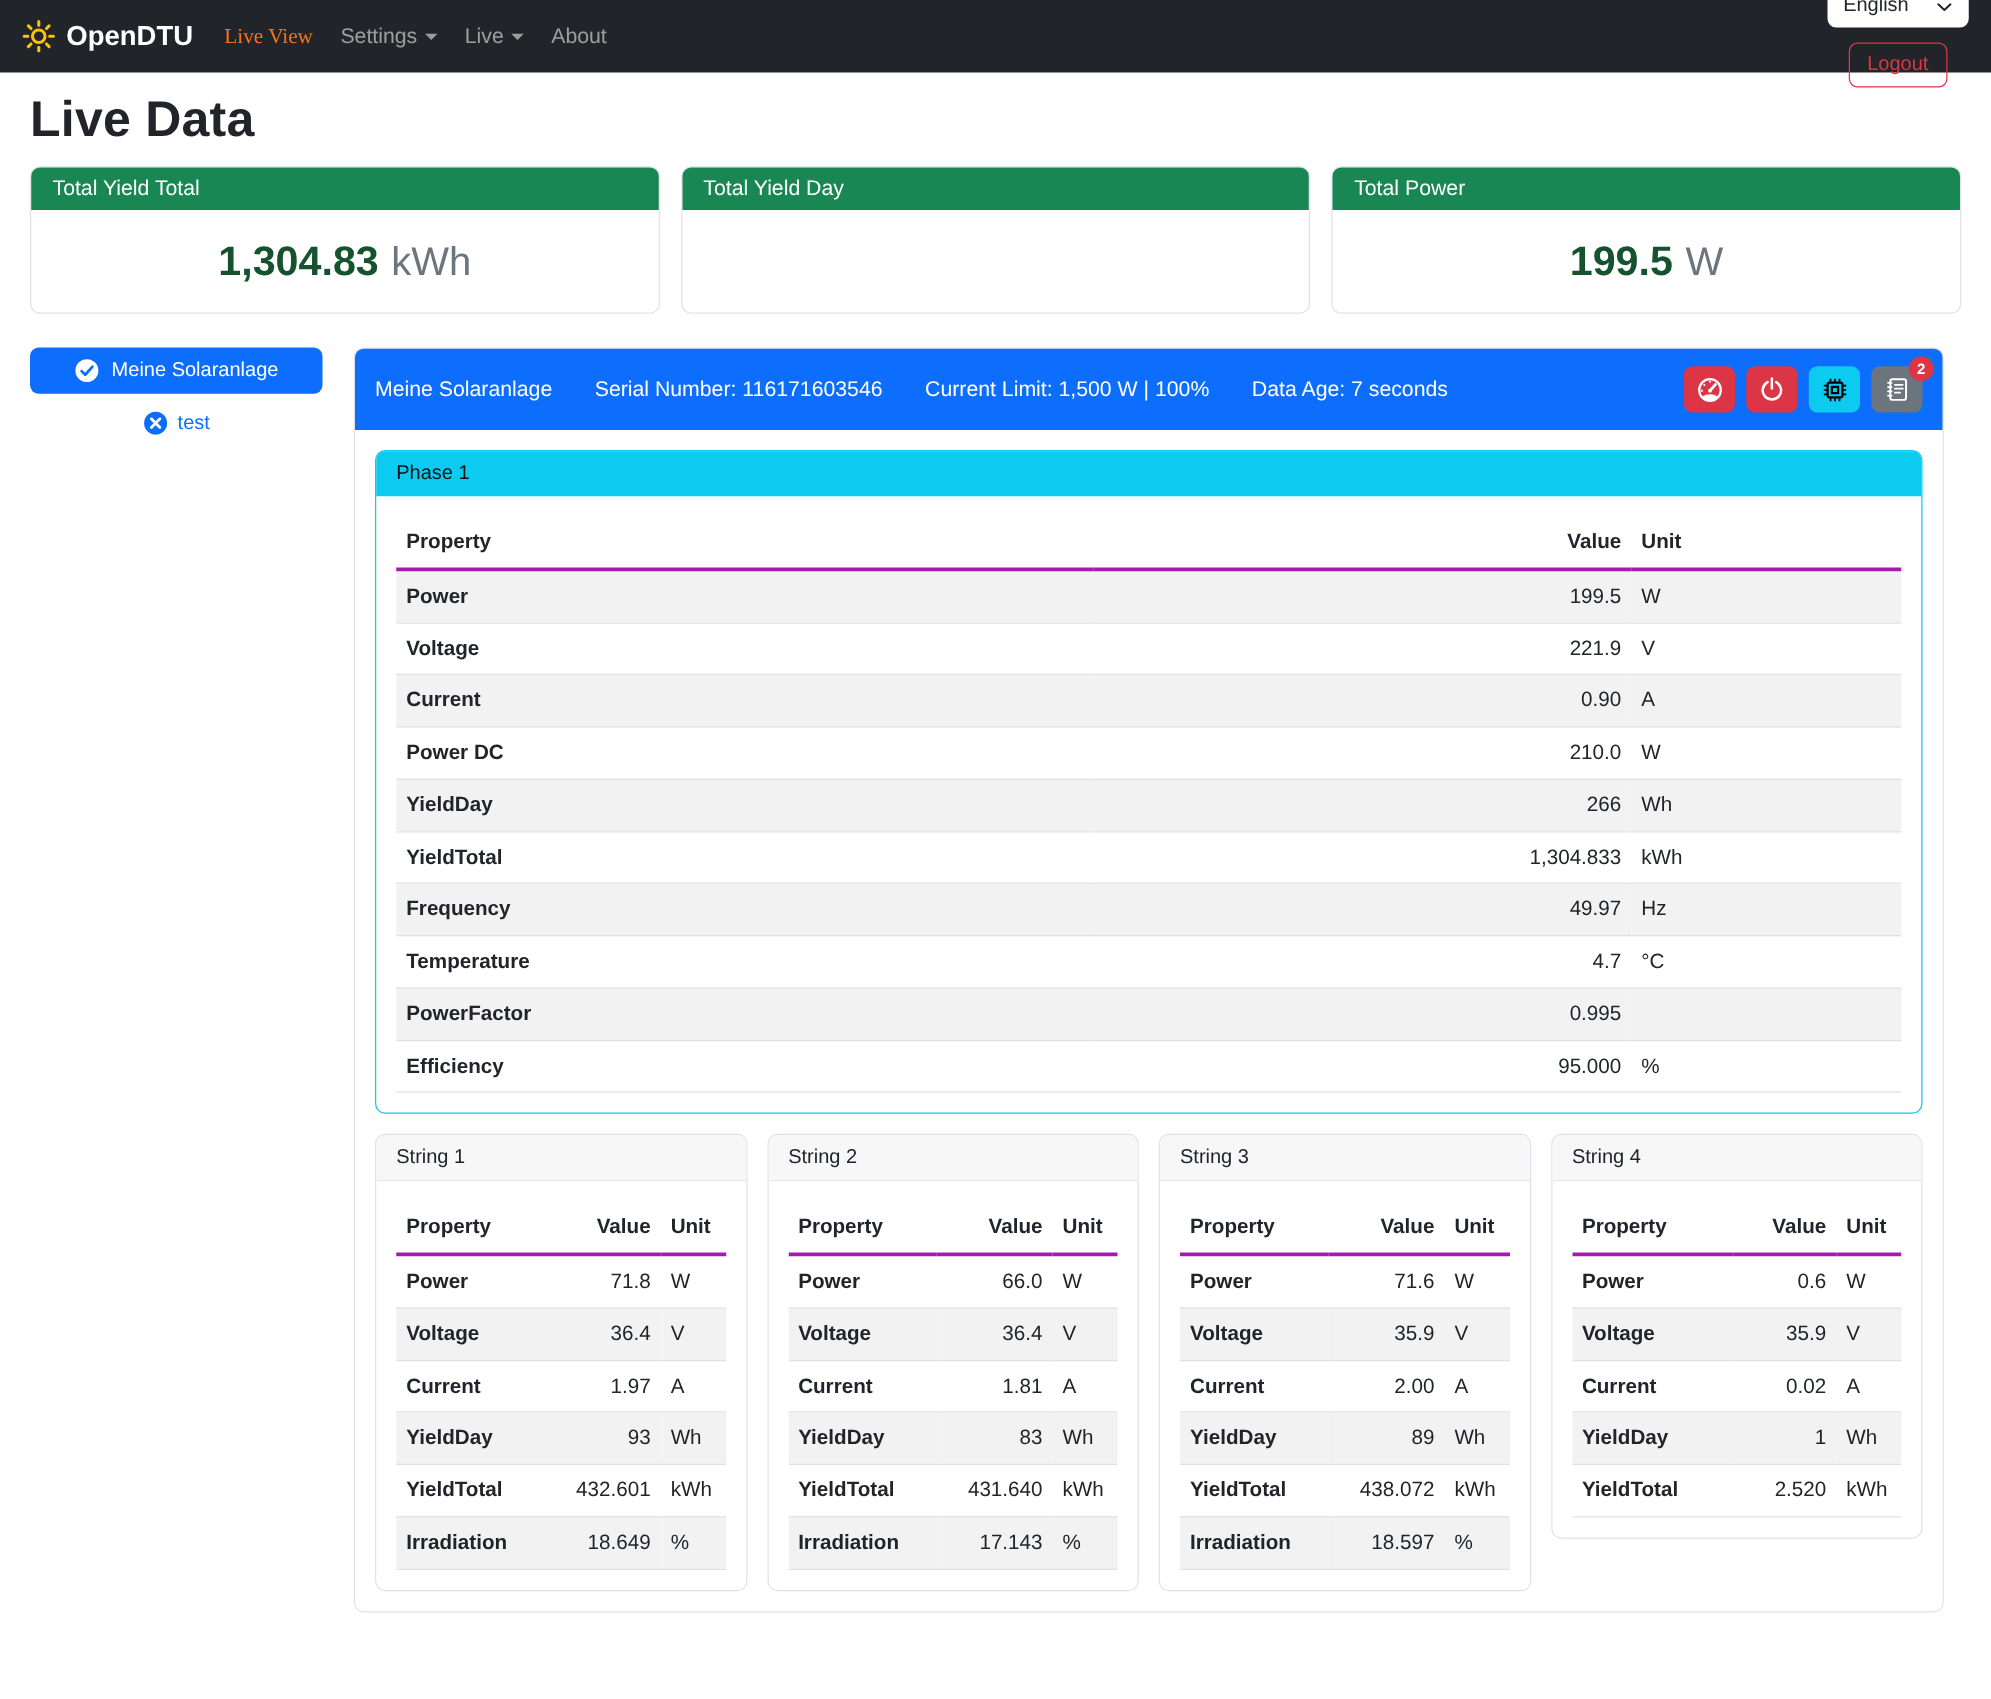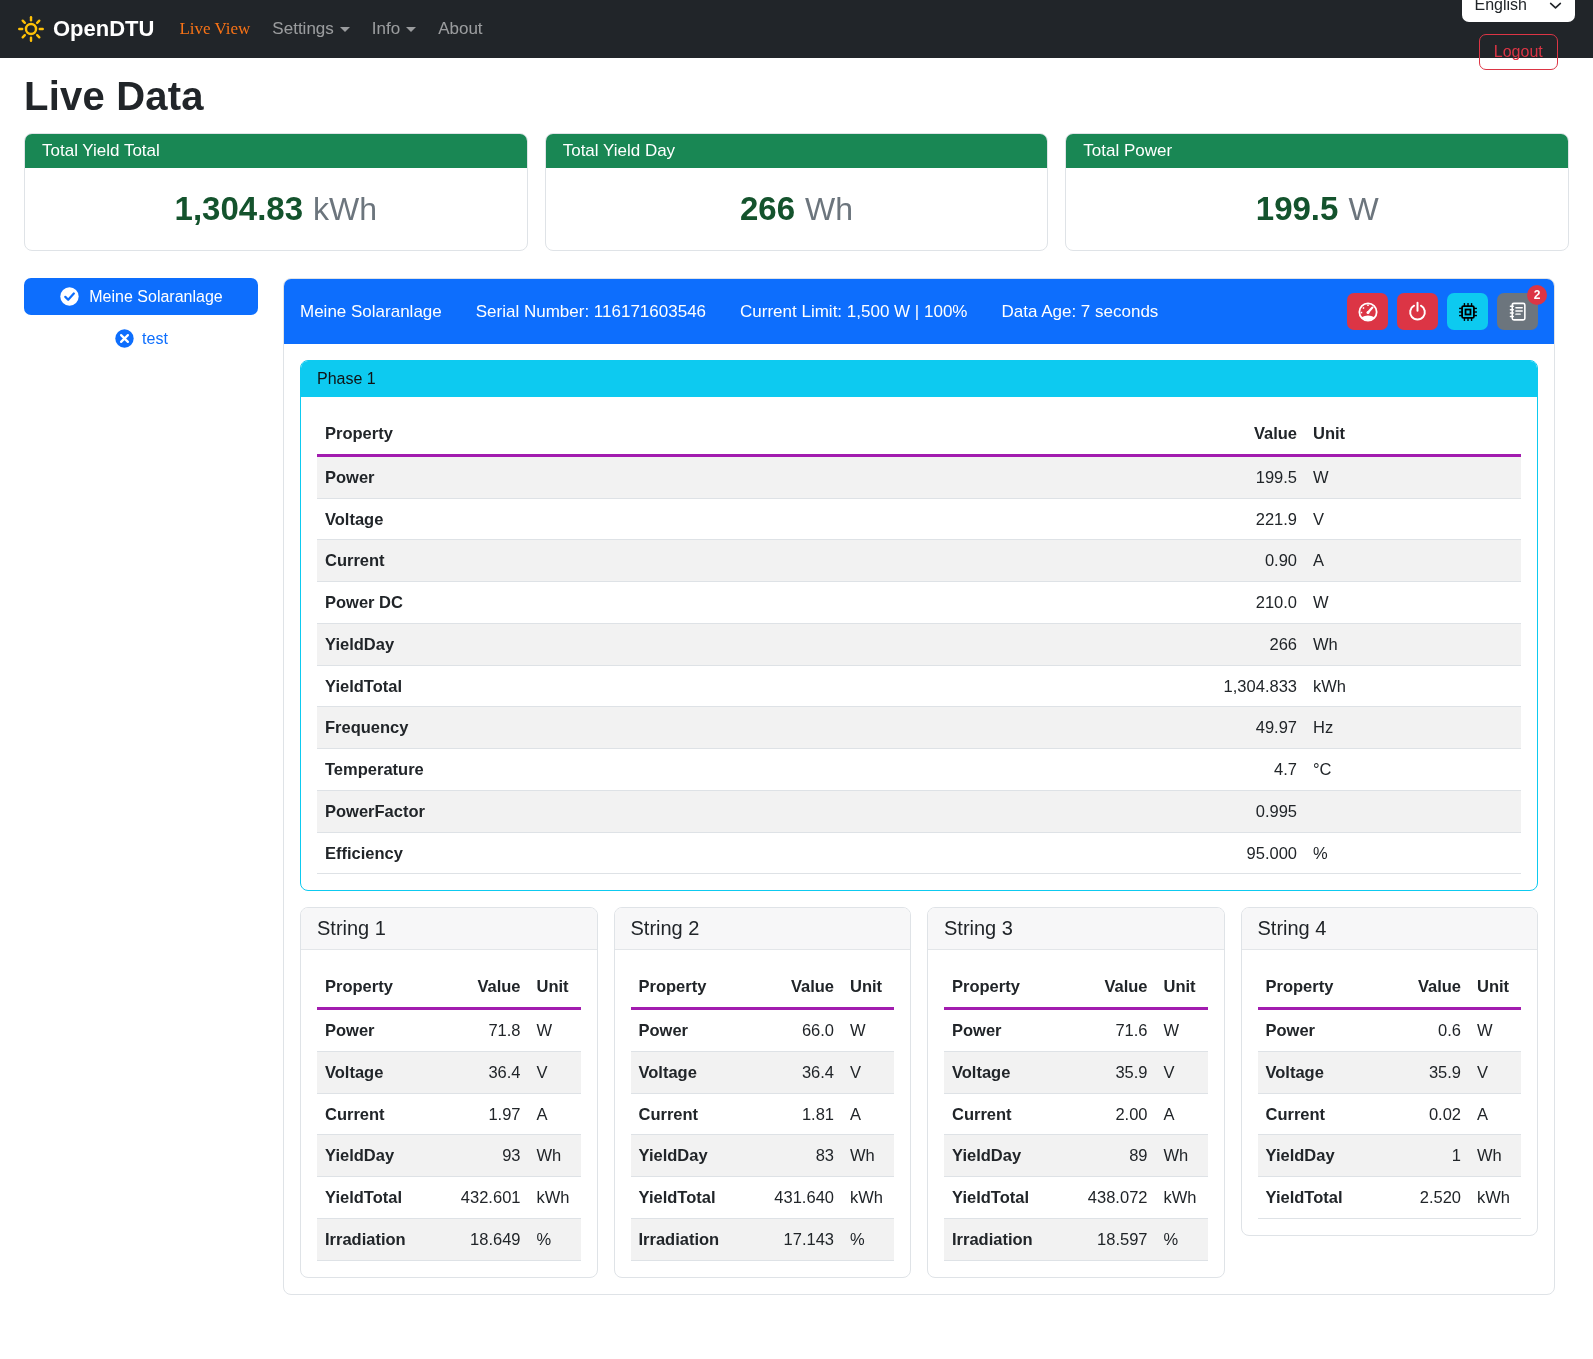--- a/index.html
+++ b/index.html
@@ -69,21 +69,21 @@
   .data-table td.property-cell { font-weight: 700; }
   .data-table th.value-col, .data-table td.value-cell { text-align: right; }
   .phase-table th.unit-col, .phase-table td.unit-cell { width: 216px; }
   .string-table th.unit-col, .string-table td.unit-cell { width: 52px; }
   .phase-table tbody tr:nth-child(odd) { background: #f2f2f2; }
   .string-table tbody tr:nth-child(even) { background: #f2f2f2; }
 
   
   .strings-row { display: flex; gap: 16px; margin-top: 16px; align-items: flex-start; }
   .string-card { flex: 1; border: 1px solid #dfe3e7; border-radius: 8px; background: #fff; }
-  .string-header { background: #f7f7f8; color: #212529; font-size: 20px; padding: 9px 16px;
+  .string-header { background: #f7f7f8; color: #212529; font-size: 16px; padding: 9px 16px;
     border-bottom: 1px solid #e3e6e9; border-radius: 7px 7px 0 0; }
   .string-body { padding: 16px; }
 
   .icon-svg { display: block; }
 </style>
 </head>
 <body>
 
 <div class="navbar">
   <div class="brand">
@@ -100,21 +100,21 @@
           <line x1="2.9" y1="13.1" x2="4.2" y2="11.8"></line>
             <line x1="11.8" y1="4.2" x2="13.1" y2="2.9"></line>
         </g>
       </svg>
     </span>
     <span>OpenDTU</span>
   </div>
   <div class="nav-links">
     <span class="nav-link active"><span>Live View</span></span>
     <span class="nav-link"><span>Settings</span><span class="caret"></span></span>
-    <span class="nav-link"><span>Info</span><span class="caret"></span></span>
+    <span class="nav-link"><span>Live</span><span class="caret"></span></span>
     <span class="nav-link"><span>About</span></span>
   </div>
   <div class="nav-right">
     <div class="lang-select">
       <span>English</span>
       <svg width="13" height="13" viewBox="0 0 16 16">
           <path d="M2 5.5 L8 11 L14 5.5" fill="none" stroke="#212529" stroke-width="2" stroke-linecap="round" stroke-linejoin="round"></path>
         </svg>
     </div>
     <button class="logout-btn">Logout</button>
@@ -126,23 +126,20 @@
 
   <div class="cards-row">
     <div class="sum-card">
       <div class="sum-card-header">Total Yield Total</div>
       <div class="sum-card-body">
         <span class="sum-value">1,304.83</span><span class="sum-unit">kWh</span>
       </div>
     </div>
     <div class="sum-card">
       <div class="sum-card-header">Total Yield Day</div>
-      <div class="sum-card-body">
-        <span class="sum-value">266</span><span class="sum-unit">Wh</span>
-      </div>
     </div>
     <div class="sum-card">
       <div class="sum-card-header">Total Power</div>
       <div class="sum-card-body">
         <span class="sum-value">199.5</span><span class="sum-unit">W</span>
       </div>
     </div>
   </div>
 
   <div class="main-row">

